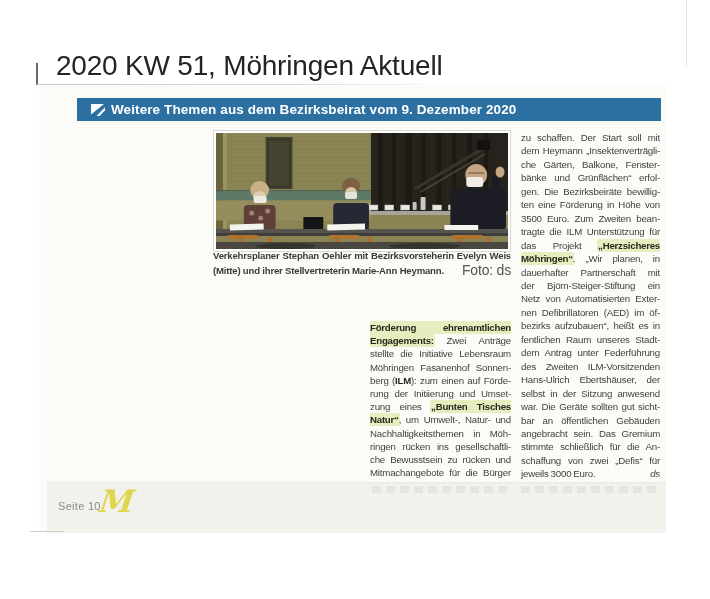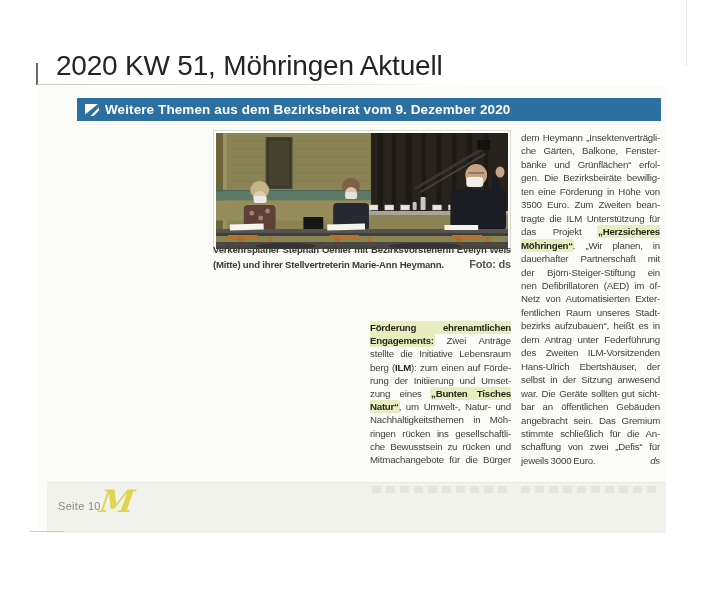--- a/index.html
+++ b/index.html
@@ -23,39 +23,39 @@
   }
 
   
   .scan-area{position:absolute;left:39px;top:86px;width:627px;height:446px;background:#fbfbf8;}
   .footer-band{position:absolute;left:8px;top:396px;width:619px;height:50px;background:#f2f2ec;
     border-top:1px solid #e9e9e2;}
 
   
   .banner{
     position:absolute;left:77px;top:98px;width:584px;height:23px;
-    background:#2c70a1;display:flex;align-items:center;gap:6px;padding-left:8px;box-sizing:border-box;
+    background:#2c70a1;display:flex;align-items:center;gap:6px;padding-left:14px;box-sizing:border-box;
   }
   .banner .flag{width:14px;height:12px;flex:0 0 auto;display:block;}
   .banner-label{color:#ffffff;font-weight:bold;font-size:13.5px;letter-spacing:0.1px;white-space:nowrap;
     transform:translateY(-0.5px);}
 
   
   .photo-frame{
     position:absolute;left:213px;top:130px;width:298px;height:122px;
     background:#ffffff;border:1px solid #d8d8d0;box-sizing:border-box;padding:2px;
   }
   .photo-frame svg{display:block;width:292px;height:116px;}
 
   
-  .caption{position:absolute;left:213px;top:242px;width:298px;color:#3b3b38;
+  .caption{position:absolute;left:213px;top:248px;width:298px;color:#3b3b38;
     font-size:9.6px;font-weight:600;letter-spacing:-0.2px;line-height:15px;}
   .caption-l1{text-align:justify;text-align-last:justify;white-space:nowrap;overflow:hidden;}
   .caption-l2{display:flex;justify-content:space-between;align-items:flex-start;}
-  .caption-credit{font-weight:700;color:#55554f;font-size:11px;}
+  .caption-credit{font-weight:400;color:#55554f;font-size:14px;}
 
   
   .col{
     position:absolute;color:#3f3f3c;font-size:9.7px;
     letter-spacing:-0.2px;word-spacing:-0.6px;
   }
   .col-middle{left:370px;top:321px;width:141px;line-height:13.2px;}
   .col-right{left:521px;top:131px;width:139px;line-height:13.45px;}
   .tline{text-align:justify;text-align-last:justify;white-space:nowrap;overflow:hidden;height:1em*0;}
   .tline.nj{text-align:left;text-align-last:left;}
@@ -203,45 +203,47 @@
   <div class="caption-l2">
     <span>(Mitte) und ihrer Stellvertreterin Marie-Ann Heymann.</span>
     <span class="caption-credit">Foto: ds</span>
   </div>
 </div>
 
 <div class="col col-middle">
     <div class="tline"><span class="b h">Förderung ehrenamtlichen</span></div>
     <div class="tline"><span class="b h">Engagements:</span><span> Zwei Anträge</span></div>
     <div class="tline"><span>stellte die Initiative Lebensraum</span></div>
+    <div class="tline"><span>Möhringen Fasanenhof Sonnen-</span></div>
     <div class="tline"><span>berg (</span><span class="b">ILM</span><span>): zum einen auf Förde-</span></div>
     <div class="tline"><span>rung der Initiierung und Umset-</span></div>
     <div class="tline"><span>zung eines </span><span class="b h">„Bunten Tisches</span></div>
     <div class="tline"><span class="b h">Natur“</span><span>, um Umwelt-, Natur- und</span></div>
     <div class="tline"><span>Nachhaltigkeitsthemen in Möh-</span></div>
     <div class="tline"><span>ringen rücken ins gesellschaftli-</span></div>
     <div class="tline"><span>che Bewusstsein zu rücken und</span></div>
     <div class="tline"><span>Mitmachangebote für die Bürger</span></div>
   </div>
 <div class="col col-right">
+    <div class="tline"><span>zu schaffen. Der Start soll mit</span></div>
     <div class="tline"><span>dem Heymann „Insektenverträgli-</span></div>
     <div class="tline"><span>che Gärten, Balkone, Fenster-</span></div>
     <div class="tline"><span>bänke und Grünflächen“ erfol-</span></div>
     <div class="tline"><span>gen. Die Bezirksbeiräte bewillig-</span></div>
     <div class="tline"><span>ten eine Förderung in Höhe von</span></div>
     <div class="tline"><span>3500 Euro. Zum Zweiten bean-</span></div>
     <div class="tline"><span>tragte die ILM Unterstützung für</span></div>
     <div class="tline"><span>das Projekt </span><span class="b h">„Herzsicheres</span></div>
     <div class="tline"><span class="b h">Möhringen“</span><span>. „Wir planen, in</span></div>
     <div class="tline"><span>dauerhafter Partnerschaft mit</span></div>
     <div class="tline"><span>der Björn-Steiger-Stiftung ein</span></div>
+    <div class="tline"><span>Netz von Automatisierten Exter-</span></div>
     <div class="tline"><span>nen Defibrillatoren (AED) im öf-</span></div>
-    <div class="tline"><span>Netz von Automatisierten Exter-</span></div>
+    <div class="tline"><span>bezirks aufzubauen“, heißt es in</span></div>
     <div class="tline"><span>fentlichen Raum unseres Stadt-</span></div>
-    <div class="tline"><span>bezirks aufzubauen“, heißt es in</span></div>
     <div class="tline"><span>dem Antrag unter Federführung</span></div>
     <div class="tline"><span>des Zweiten ILM-Vorsitzenden</span></div>
     <div class="tline"><span>Hans-Ulrich Ebertshäuser, der</span></div>
     <div class="tline"><span>selbst in der Sitzung anwesend</span></div>
     <div class="tline"><span>war. Die Geräte sollten gut sicht-</span></div>
     <div class="tline"><span>bar an öffentlichen Gebäuden</span></div>
     <div class="tline"><span>angebracht sein. Das Gremium</span></div>
     <div class="tline"><span>stimmte schließlich für die An-</span></div>
     <div class="tline"><span>schaffung von zwei „Defis“ für</span></div>
     <div class="tline nj"><span>jeweils 3000 Euro.</span><span class="i pr">ds</span></div>

